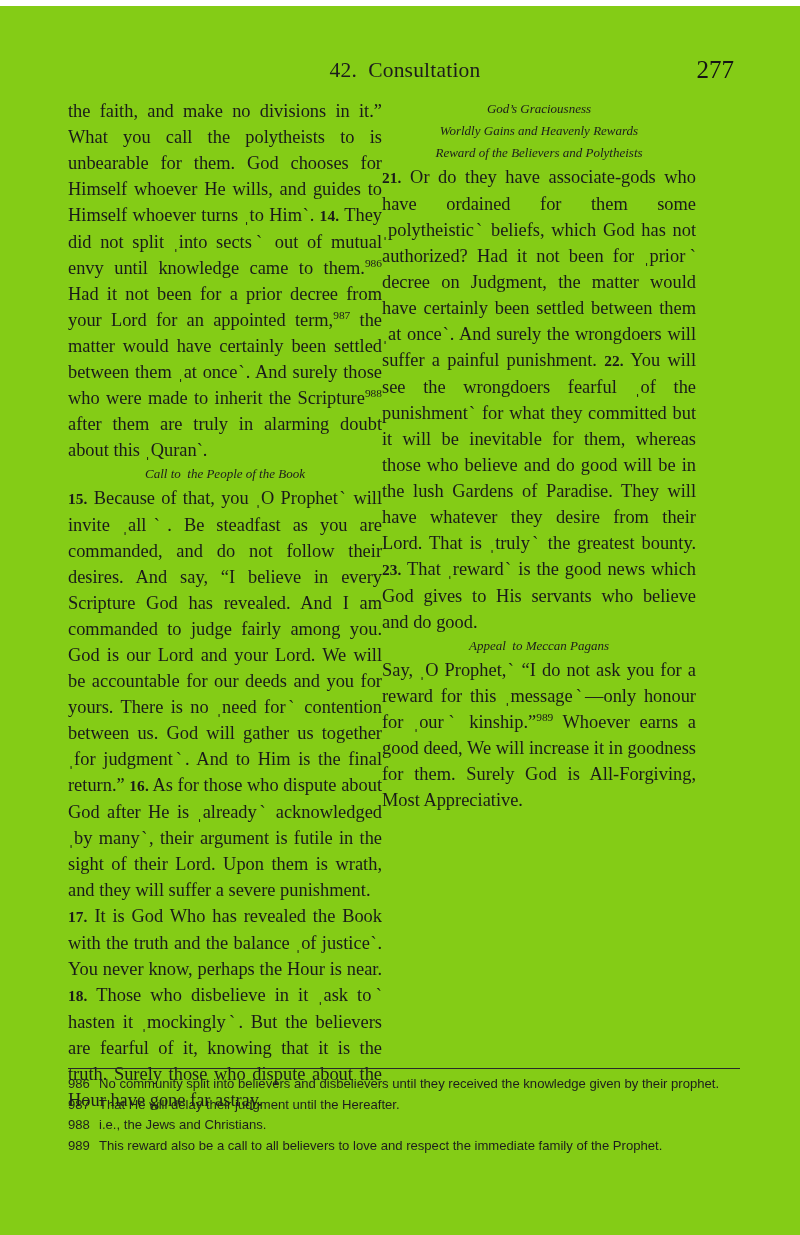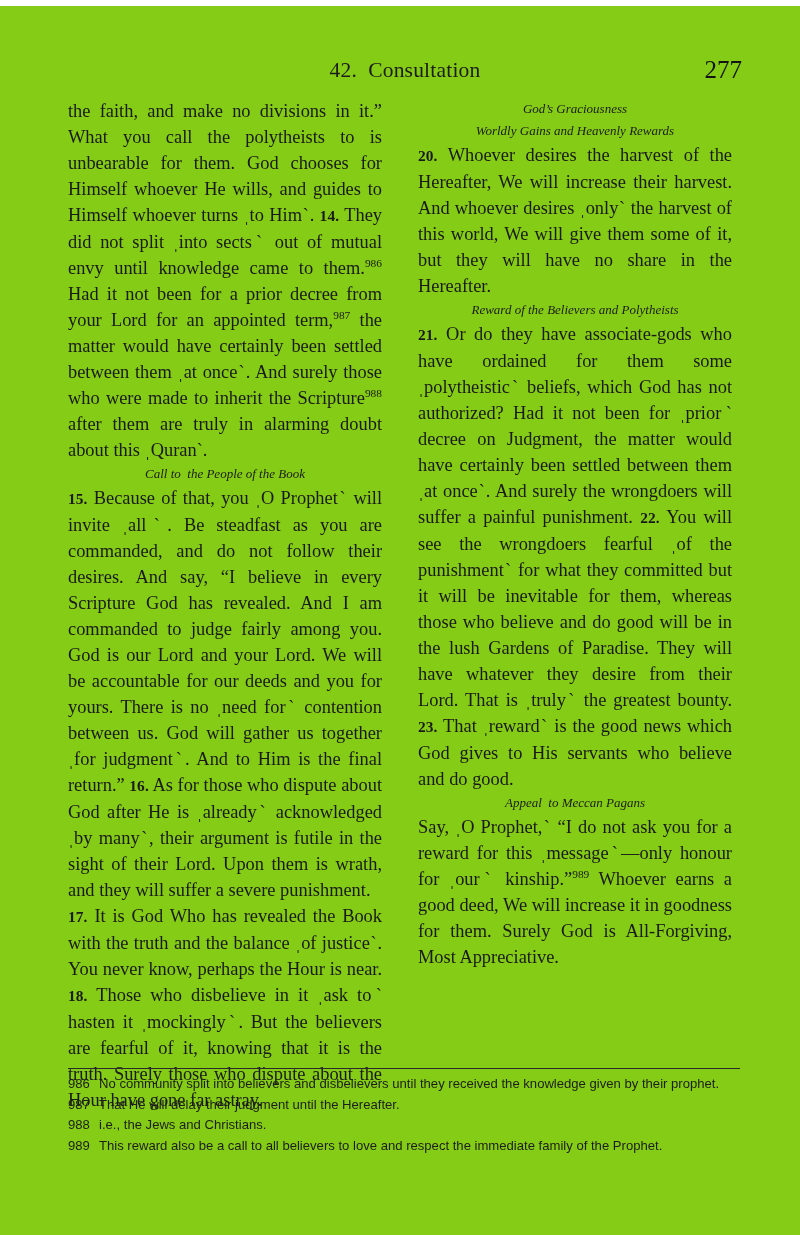--- a/index.html
+++ b/index.html
@@ -32,35 +32,34 @@
     left: 0;
     right: 0;
     text-align: center;
     font-size: 21.5px;
     letter-spacing: 0.2px;
     color: #1c1c1c;
     white-space: pre;
   }
   .folio {
     position: absolute;
-    right: 0;
+    right: 8px;
     top: -2px;
     font-size: 25px;
     color: #141414;
   }
 
   
   .columns {
     position: absolute;
     top: 92px;
     left: 68px;
     width: 664px;
     height: 955px;
     display: flex;
-    gap: 36px;
   }
   .col {
     width: 314px;
     font-size: 18.4px;
     line-height: 26.0px;
     text-align: justify;
     text-justify: inter-word;
     color: #1a1a1a;
   }
   .col p {
@@ -149,21 +148,20 @@
 
     </div>
 
     <div class="col">
 
       <p class="heading tight-top" style="margin-top:0;">God’s Graciousness</p>
 
 
       <p class="heading">Worldly Gains and Heavenly Rewards</p>
 
-      <p class="body"><span class="vnum">20.</span><span> Whoever desires the harvest of the Hereafter, We will increase their harvest. And whoever desires ˌonlyˋ the harvest of this world, We will give them some of it, but they will have no share in the Hereafter.</span></p>
 
       <p class="heading">Reward of the Believers and Polytheists</p>
 
       <p class="body"><span class="vnum">21.</span><span> Or do they have associate-gods who have ordained for them some ˌpolytheisticˋ beliefs, which God has not authorized? Had it not been for ˌpriorˋ decree on Judgment, the matter would have certainly been settled between them ˌat onceˋ. And surely the wrongdoers will suffer a painful punishment. </span><span class="vnum">22.</span><span> You will see the wrongdoers fearful ˌof the punishmentˋ for what they committed but it will be inevitable for them, whereas those who believe and do good will be in the lush Gardens of Paradise. They will have whatever they desire from their Lord. That is ˌtrulyˋ the greatest bounty. </span><span class="vnum">23.</span><span> That ˌrewardˋ is the good news which God gives to His servants who believe and do good.</span></p>
 
       <p class="heading">Appeal  to Meccan Pagans</p>
 
       <p class="body"><span>Say, ˌO Prophet,ˋ “I do not ask you for a reward for this ˌmessageˋ—only honour for ˌourˋ kinship.”</span><sup class="fn">989</sup><span> Whoever earns a good deed, We will increase it in goodness for them. Surely God is All-Forgiving, Most Appreciative.</span></p>
 
 

